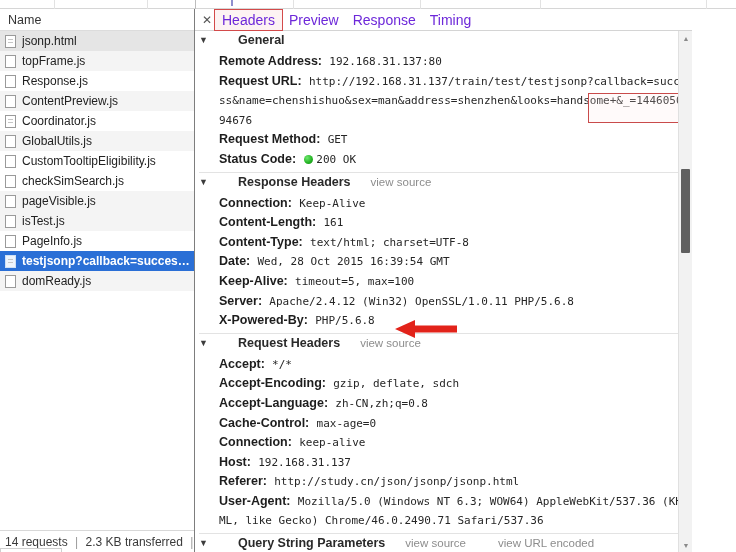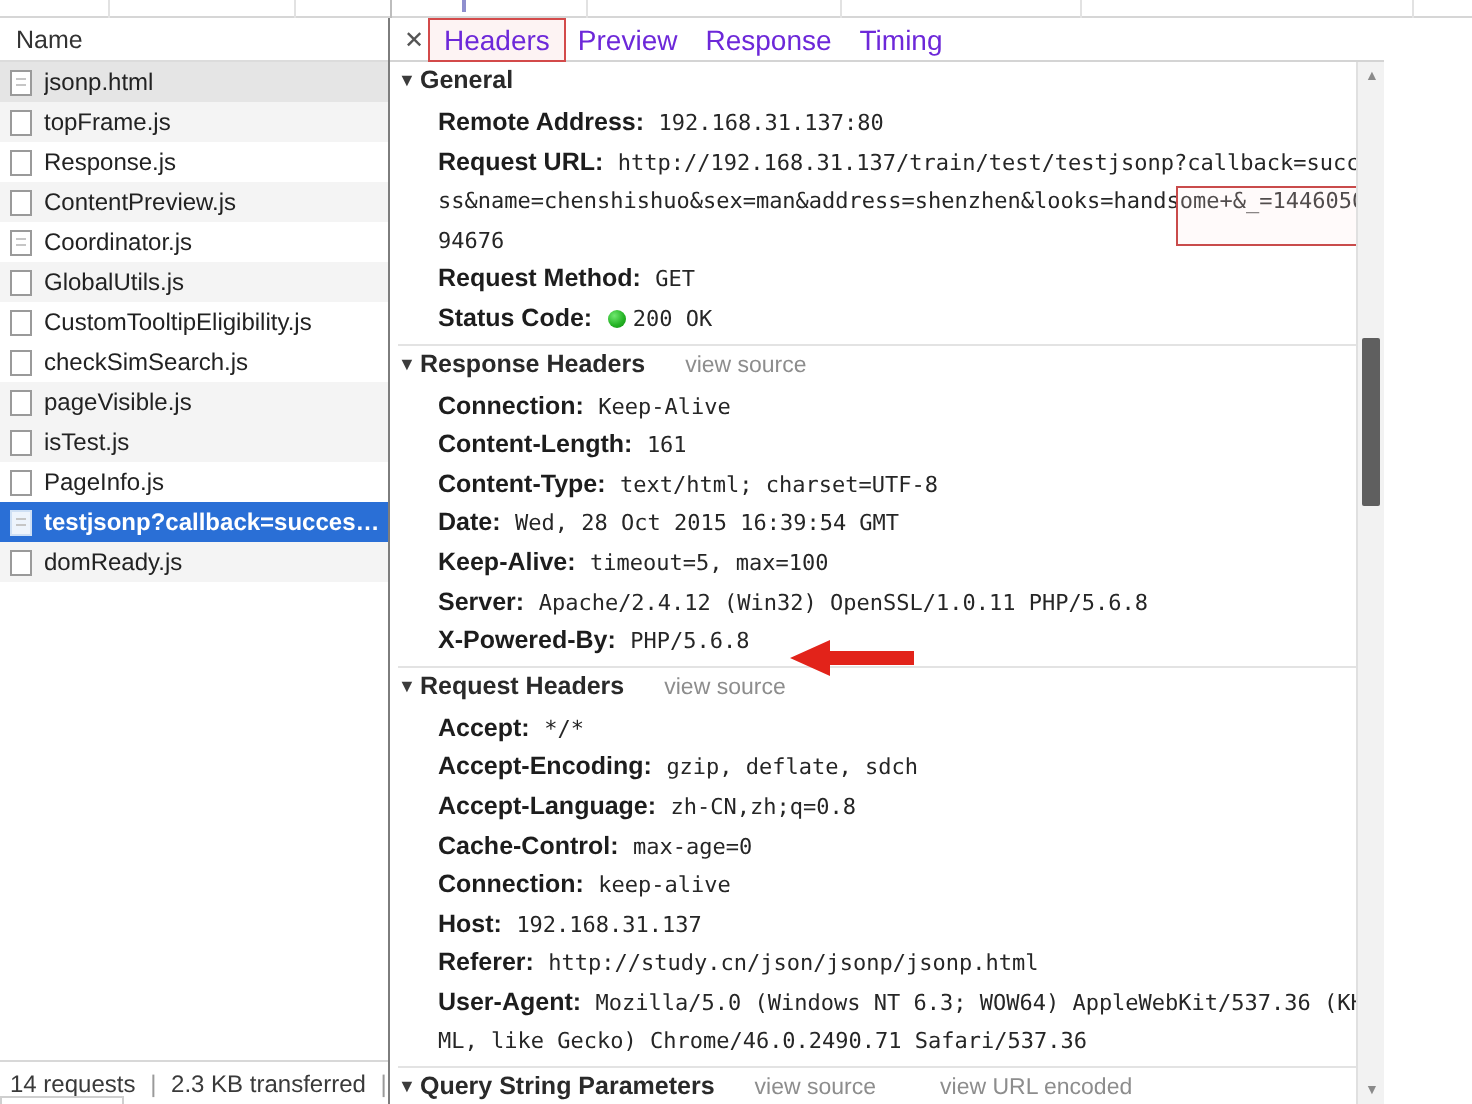--- a/index.html
+++ b/index.html
@@ -191,21 +191,21 @@
     padding-top: 2px;
   }
   .arrow {
     display: inline-block;
     width: 11px;
     flex: none;
     font-size: 9px;
     color: #3c3c3c;
     transform: translateY(-1px);
   }
-  .section-title { white-space: nowrap; }
+  .section-title { white-space: nowrap; margin-left: 28px; }
   .view-source {
     font-size: 11.5px;
     font-weight: normal;
     color: #8d8d8d;
     margin-left: 20px;
     cursor: pointer;
     white-space: nowrap;
   }
   .view-source.second { margin-left: 32px; }
 

